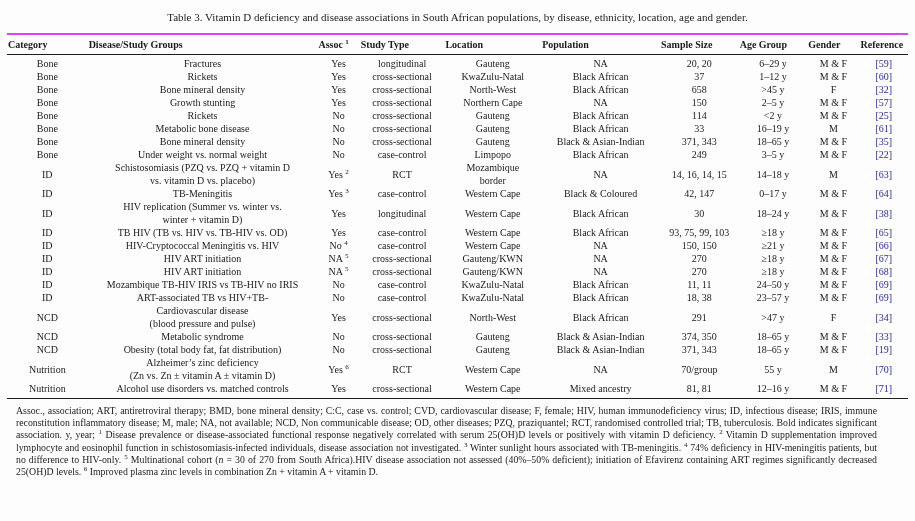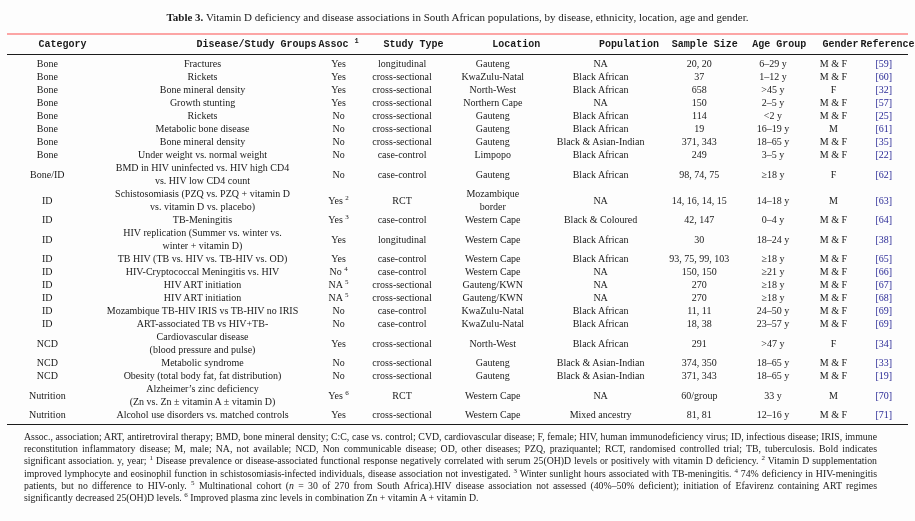--- a/index.html
+++ b/index.html
@@ -13,38 +13,37 @@
     overflow: hidden;
   }
   .page { width: 915px; height: 521px; padding-top: 8px; }
 
   .caption {
     text-align: center;
     font-size: 11px;
     line-height: 14px;
     padding: 2px 70px 0 70px;
   }
-  .caption b { font-weight: bold; }
+  .caption b { font-weight: normal; }
 
   table.data {
     width: 901px;
     margin: 9px auto 0 7px;
     border-collapse: collapse;
     table-layout: fixed;
     font-size: 10px;
   }
   thead th {
     font-weight: bold;
     font-size: 10px;
-    border-top: 2px solid #fca5a5;
+    border-top: 2px solid #d946ef;
     border-bottom: 1.5px solid #1c1c1c;
     padding: 4px 1px;
-    text-align: right;
+    text-align: left;
     vertical-align: middle;
-    font-family: Liberation Mono, monospace;
   }
   tbody td {
     text-align: center;
     vertical-align: middle;
     line-height: 13px;
     padding: 0 1px;
     white-space: pre-line;
   }
   tbody tr:first-child td { padding-top: 2px; }
   tbody tr:last-child td { padding-bottom: 3px; }
@@ -59,21 +58,21 @@
   .col-location { width: 96px; }
   .col-population { width: 118px; }
   .col-sample_size { width: 78px; }
   .col-age_group { width: 68px; }
   .col-gender { width: 52px; }
   .col-reference { width: 48px; margin-left: 15px; }
 
   .ref { color: var(--ref-color); }
 
   .footnotes {
-    margin: 6px 38px 0 24px;
+    margin: 6px 38px 0 16px;
     font-size: 9.8px;
     line-height: 12.2px;
     text-align: justify;
   }
 </style>
 </head>
 <body>
 
 <div class="page">
 
@@ -155,21 +154,21 @@
           <td class="col-gender">M &amp; F</td>
           <td class="col-reference"><span class="ref">[25]</span></td>
         </tr>
         <tr>
           <td class="col-category">Bone</td>
           <td class="col-disease">Metabolic bone disease</td>
           <td class="col-assoc">No</td>
           <td class="col-study_type">cross-sectional</td>
           <td class="col-location">Gauteng</td>
           <td class="col-population">Black African</td>
-          <td class="col-sample_size">19</td>
+          <td class="col-sample_size">33</td>
           <td class="col-age_group">16–19 y</td>
           <td class="col-gender">M</td>
           <td class="col-reference"><span class="ref">[61]</span></td>
         </tr>
         <tr>
           <td class="col-category">Bone</td>
           <td class="col-disease">Bone mineral density</td>
           <td class="col-assoc">No</td>
           <td class="col-study_type">cross-sectional</td>
           <td class="col-location">Gauteng</td>
@@ -183,33 +182,20 @@
           <td class="col-category">Bone</td>
           <td class="col-disease">Under weight vs. normal weight</td>
           <td class="col-assoc">No</td>
           <td class="col-study_type">case-control</td>
           <td class="col-location">Limpopo</td>
           <td class="col-population">Black African</td>
           <td class="col-sample_size">249</td>
           <td class="col-age_group">3–5 y</td>
           <td class="col-gender">M &amp; F</td>
           <td class="col-reference"><span class="ref">[22]</span></td>
-        </tr>
-        <tr>
-          <td class="col-category">Bone/ID</td>
-          <td class="col-disease">BMD in HIV uninfected vs. HIV high CD4
-vs. HIV low CD4 count</td>
-          <td class="col-assoc">No</td>
-          <td class="col-study_type">case-control</td>
-          <td class="col-location">Gauteng</td>
-          <td class="col-population">Black African</td>
-          <td class="col-sample_size">98, 74, 75</td>
-          <td class="col-age_group">≥18 y</td>
-          <td class="col-gender">F</td>
-          <td class="col-reference"><span class="ref">[62]</span></td>
         </tr>
         <tr>
           <td class="col-category">ID</td>
           <td class="col-disease">Schistosomiasis (PZQ vs. PZQ + vitamin D
 vs. vitamin D vs. placebo)</td>
           <td class="col-assoc">Yes <sup>2</sup></td>
           <td class="col-study_type">RCT</td>
           <td class="col-location">Mozambique
 border</td>
           <td class="col-population">NA</td>
@@ -219,21 +205,21 @@
           <td class="col-reference"><span class="ref">[63]</span></td>
         </tr>
         <tr>
           <td class="col-category">ID</td>
           <td class="col-disease">TB-Meningitis</td>
           <td class="col-assoc">Yes <sup>3</sup></td>
           <td class="col-study_type">case-control</td>
           <td class="col-location">Western Cape</td>
           <td class="col-population">Black &amp; Coloured</td>
           <td class="col-sample_size">42, 147</td>
-          <td class="col-age_group">0–4 y</td>
+          <td class="col-age_group">0–17 y</td>
           <td class="col-gender">M &amp; F</td>
           <td class="col-reference"><span class="ref">[64]</span></td>
         </tr>
         <tr>
           <td class="col-category">ID</td>
           <td class="col-disease">HIV replication (Summer vs. winter vs.
 winter + vitamin D)</td>
           <td class="col-assoc">Yes</td>
           <td class="col-study_type">longitudinal</td>
           <td class="col-location">Western Cape</td>
@@ -353,22 +339,22 @@
           <td class="col-reference"><span class="ref">[19]</span></td>
         </tr>
         <tr>
           <td class="col-category">Nutrition</td>
           <td class="col-disease">Alzheimer’s zinc deficiency
 (Zn vs. Zn ± vitamin A ± vitamin D)</td>
           <td class="col-assoc">Yes <sup>6</sup></td>
           <td class="col-study_type">RCT</td>
           <td class="col-location">Western Cape</td>
           <td class="col-population">NA</td>
-          <td class="col-sample_size">60/group</td>
-          <td class="col-age_group">33 y</td>
+          <td class="col-sample_size">70/group</td>
+          <td class="col-age_group">55 y</td>
           <td class="col-gender">M</td>
           <td class="col-reference"><span class="ref">[70]</span></td>
         </tr>
         <tr>
           <td class="col-category">Nutrition</td>
           <td class="col-disease">Alcohol use disorders vs. matched controls</td>
           <td class="col-assoc">Yes</td>
           <td class="col-study_type">cross-sectional</td>
           <td class="col-location">Western Cape</td>
           <td class="col-population">Mixed ancestry</td>

